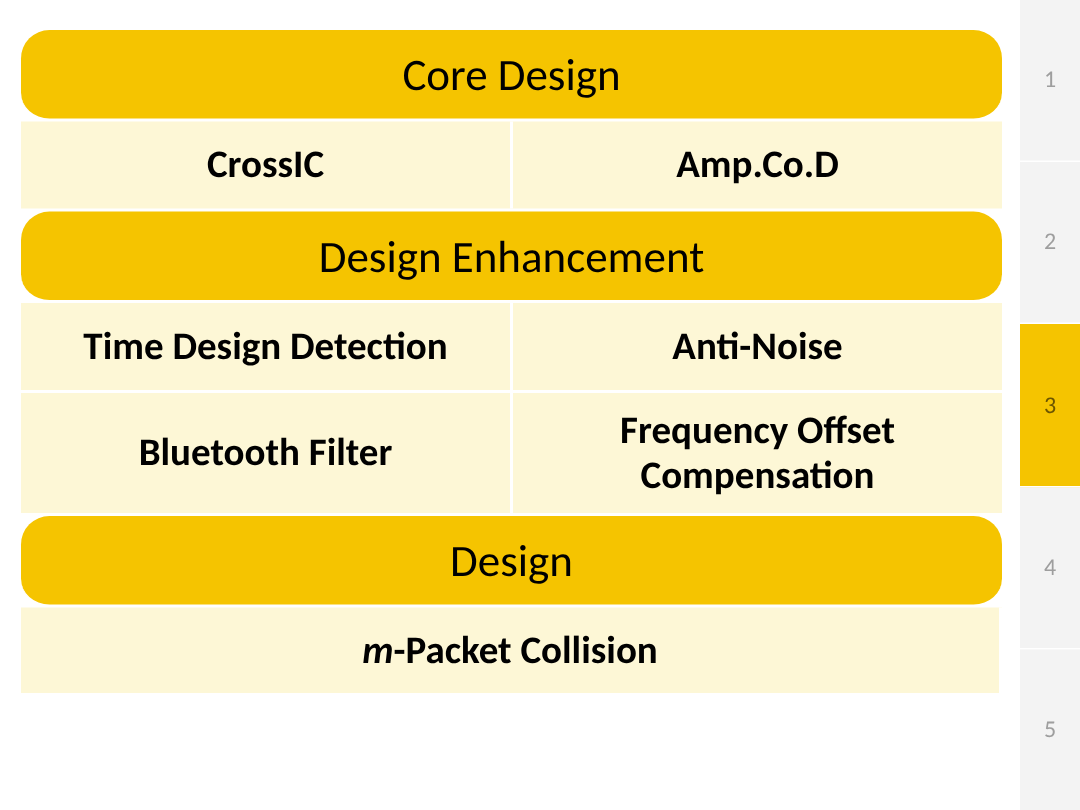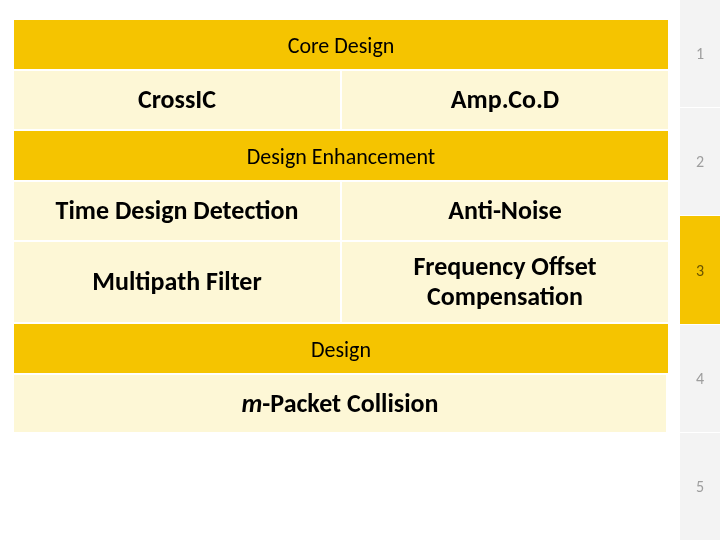--- a/index.html
+++ b/index.html
@@ -14,24 +14,25 @@
   .content {
     position: absolute;
     left: 14px;
     top: 20px;
     width: 654px;
   }
   .section-header {
     background: #f5c400;
     color: #000;
     text-align: center;
-    font-size: 22px;
+    font-size: 30px;
     font-weight: 400;
     padding: 12px 0 10px 0;
     border-bottom: 2px solid #fff;
+    border-radius: 19px;
   }
   .row {
     display: flex;
     border-bottom: 2px solid #fff;
   }
   .cell {
     flex: 1;
     background: #fdf7d6;
     color: #000;
     text-align: center;
@@ -84,21 +85,21 @@
     <div class="cell">CrossIC</div>
     <div class="cell">Amp.Co.D</div>
   </div>
 
   <div class="section-header">Design Enhancement</div>
   <div class="row">
     <div class="cell">Time Design Detection</div>
     <div class="cell">Anti-Noise</div>
   </div>
   <div class="row">
-    <div class="cell tall">Multipath Filter</div>
+    <div class="cell tall">Bluetooth Filter</div>
     <div class="cell tall">Frequency Offset Compensation</div>
   </div>
 
   <div class="section-header">Design</div>
   <div class="row">
     <div class="cell">
       <span><span class="mprefix">m</span><span>-Packet Collision</span></span>
     </div>
   </div>
 

